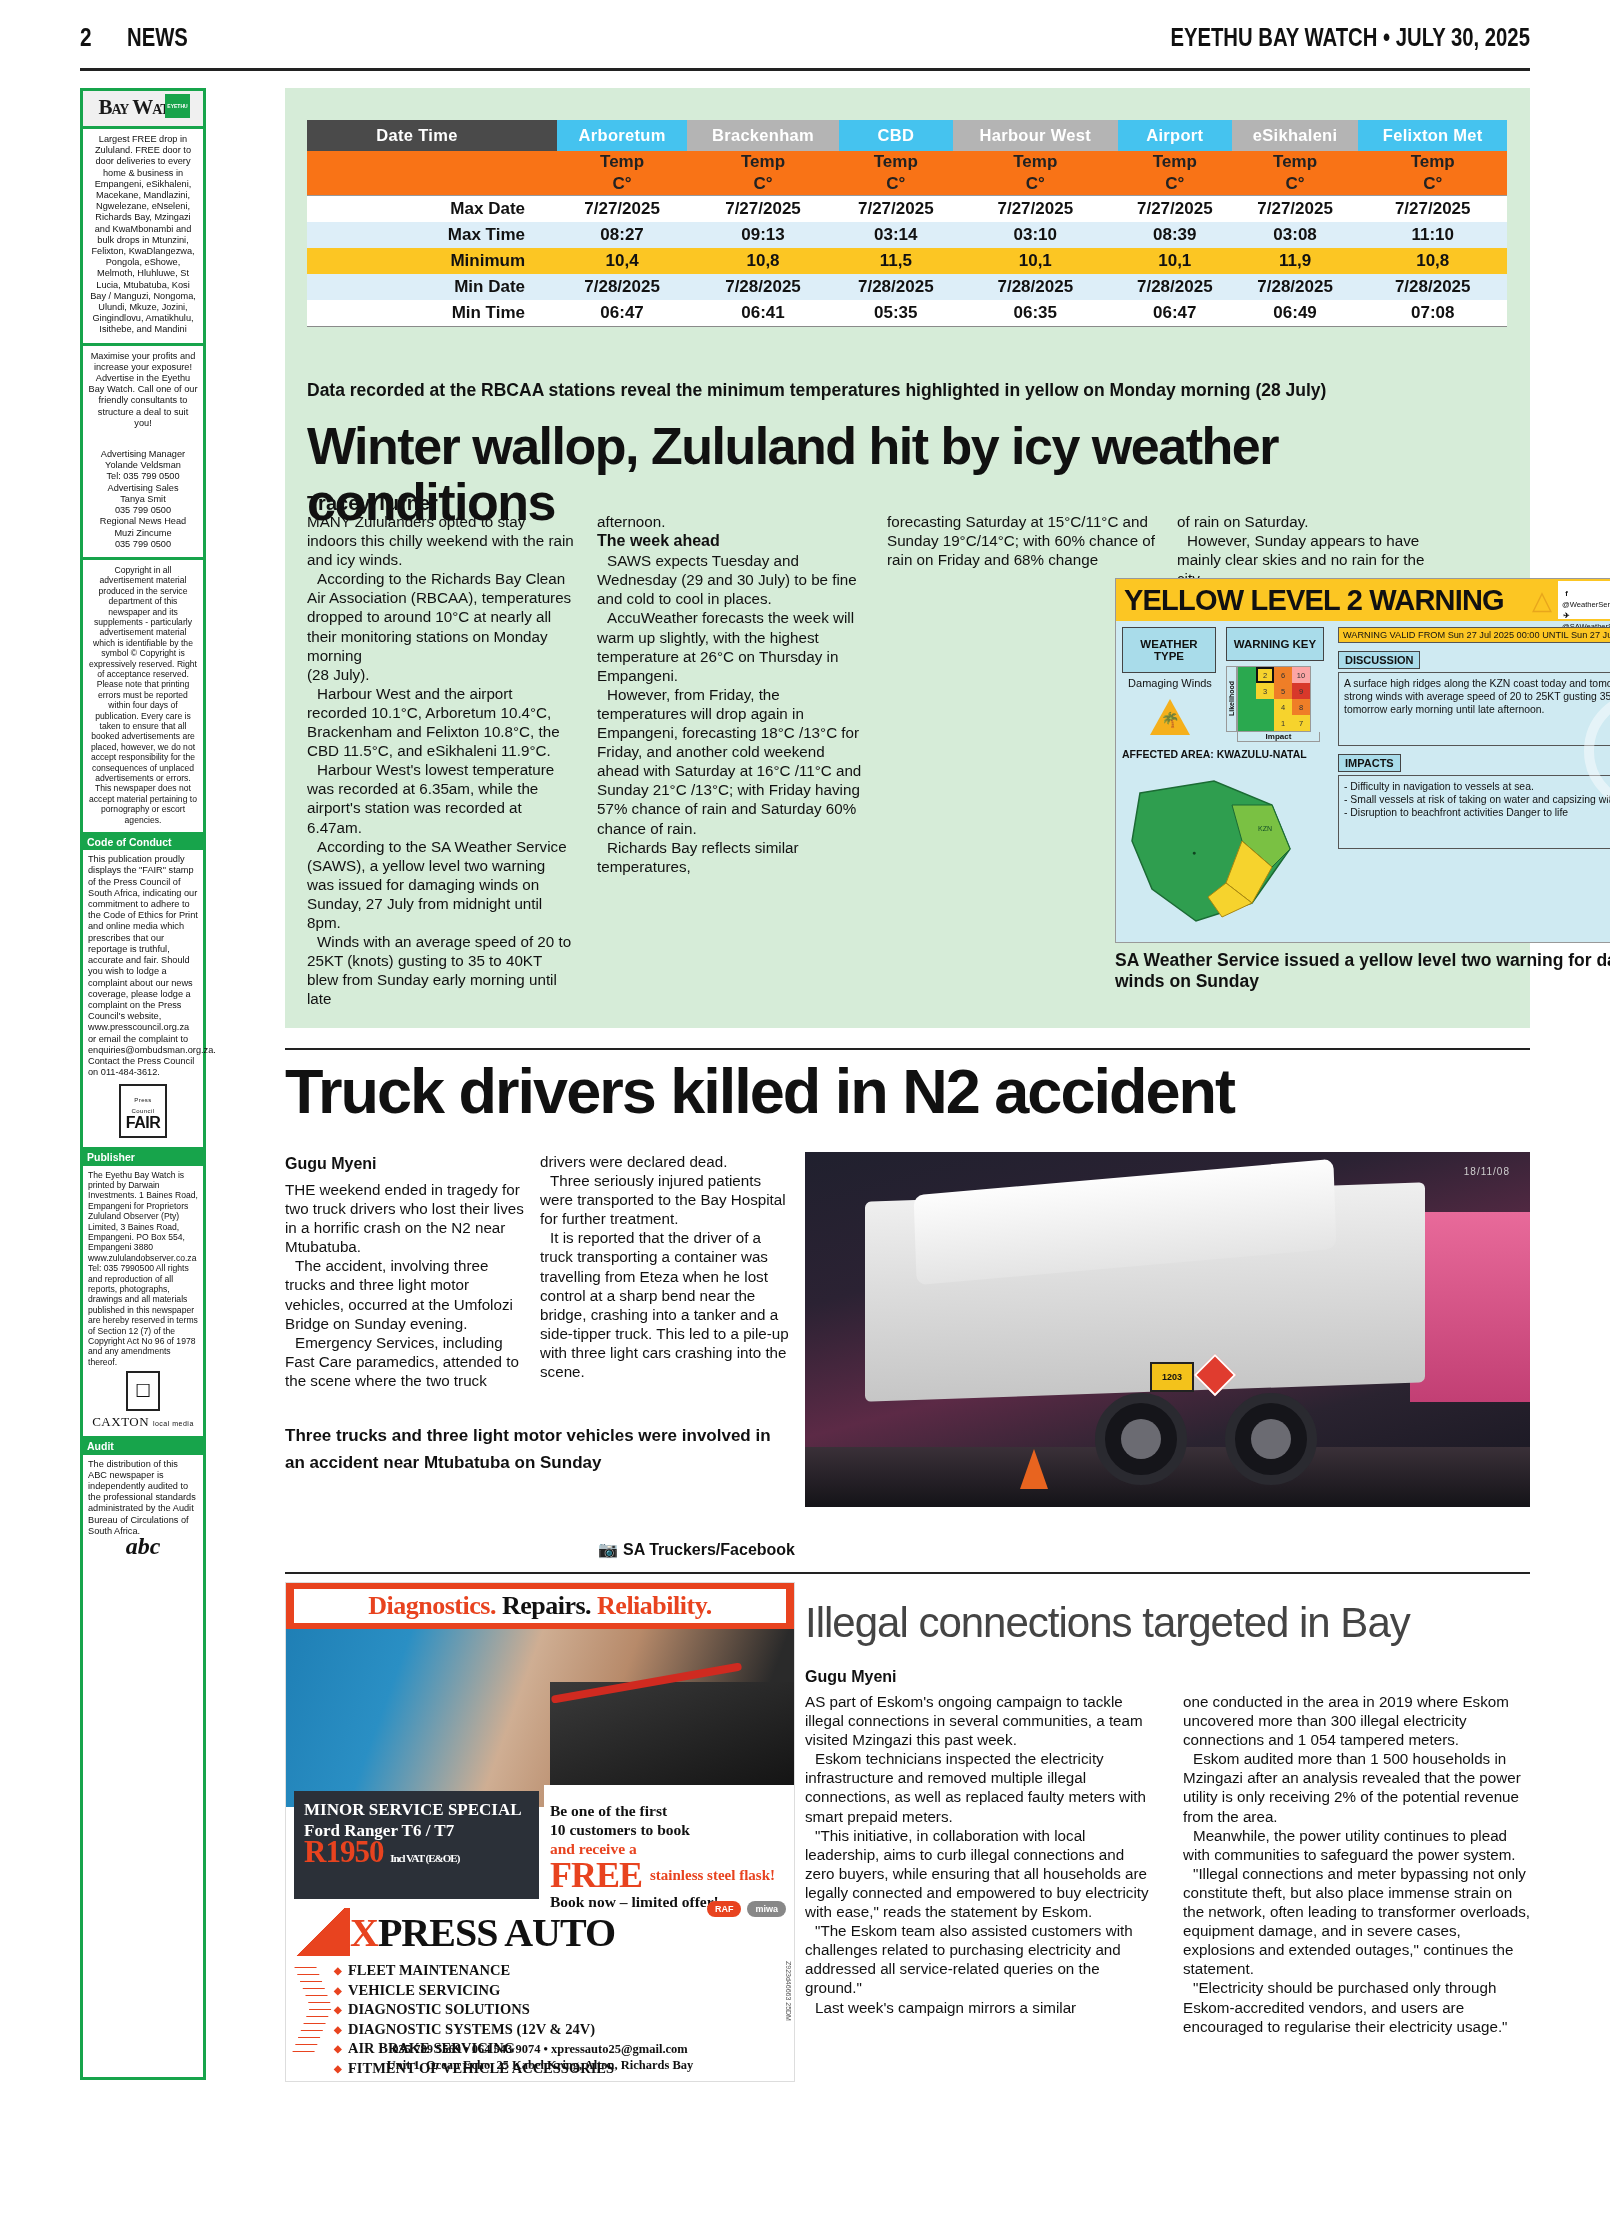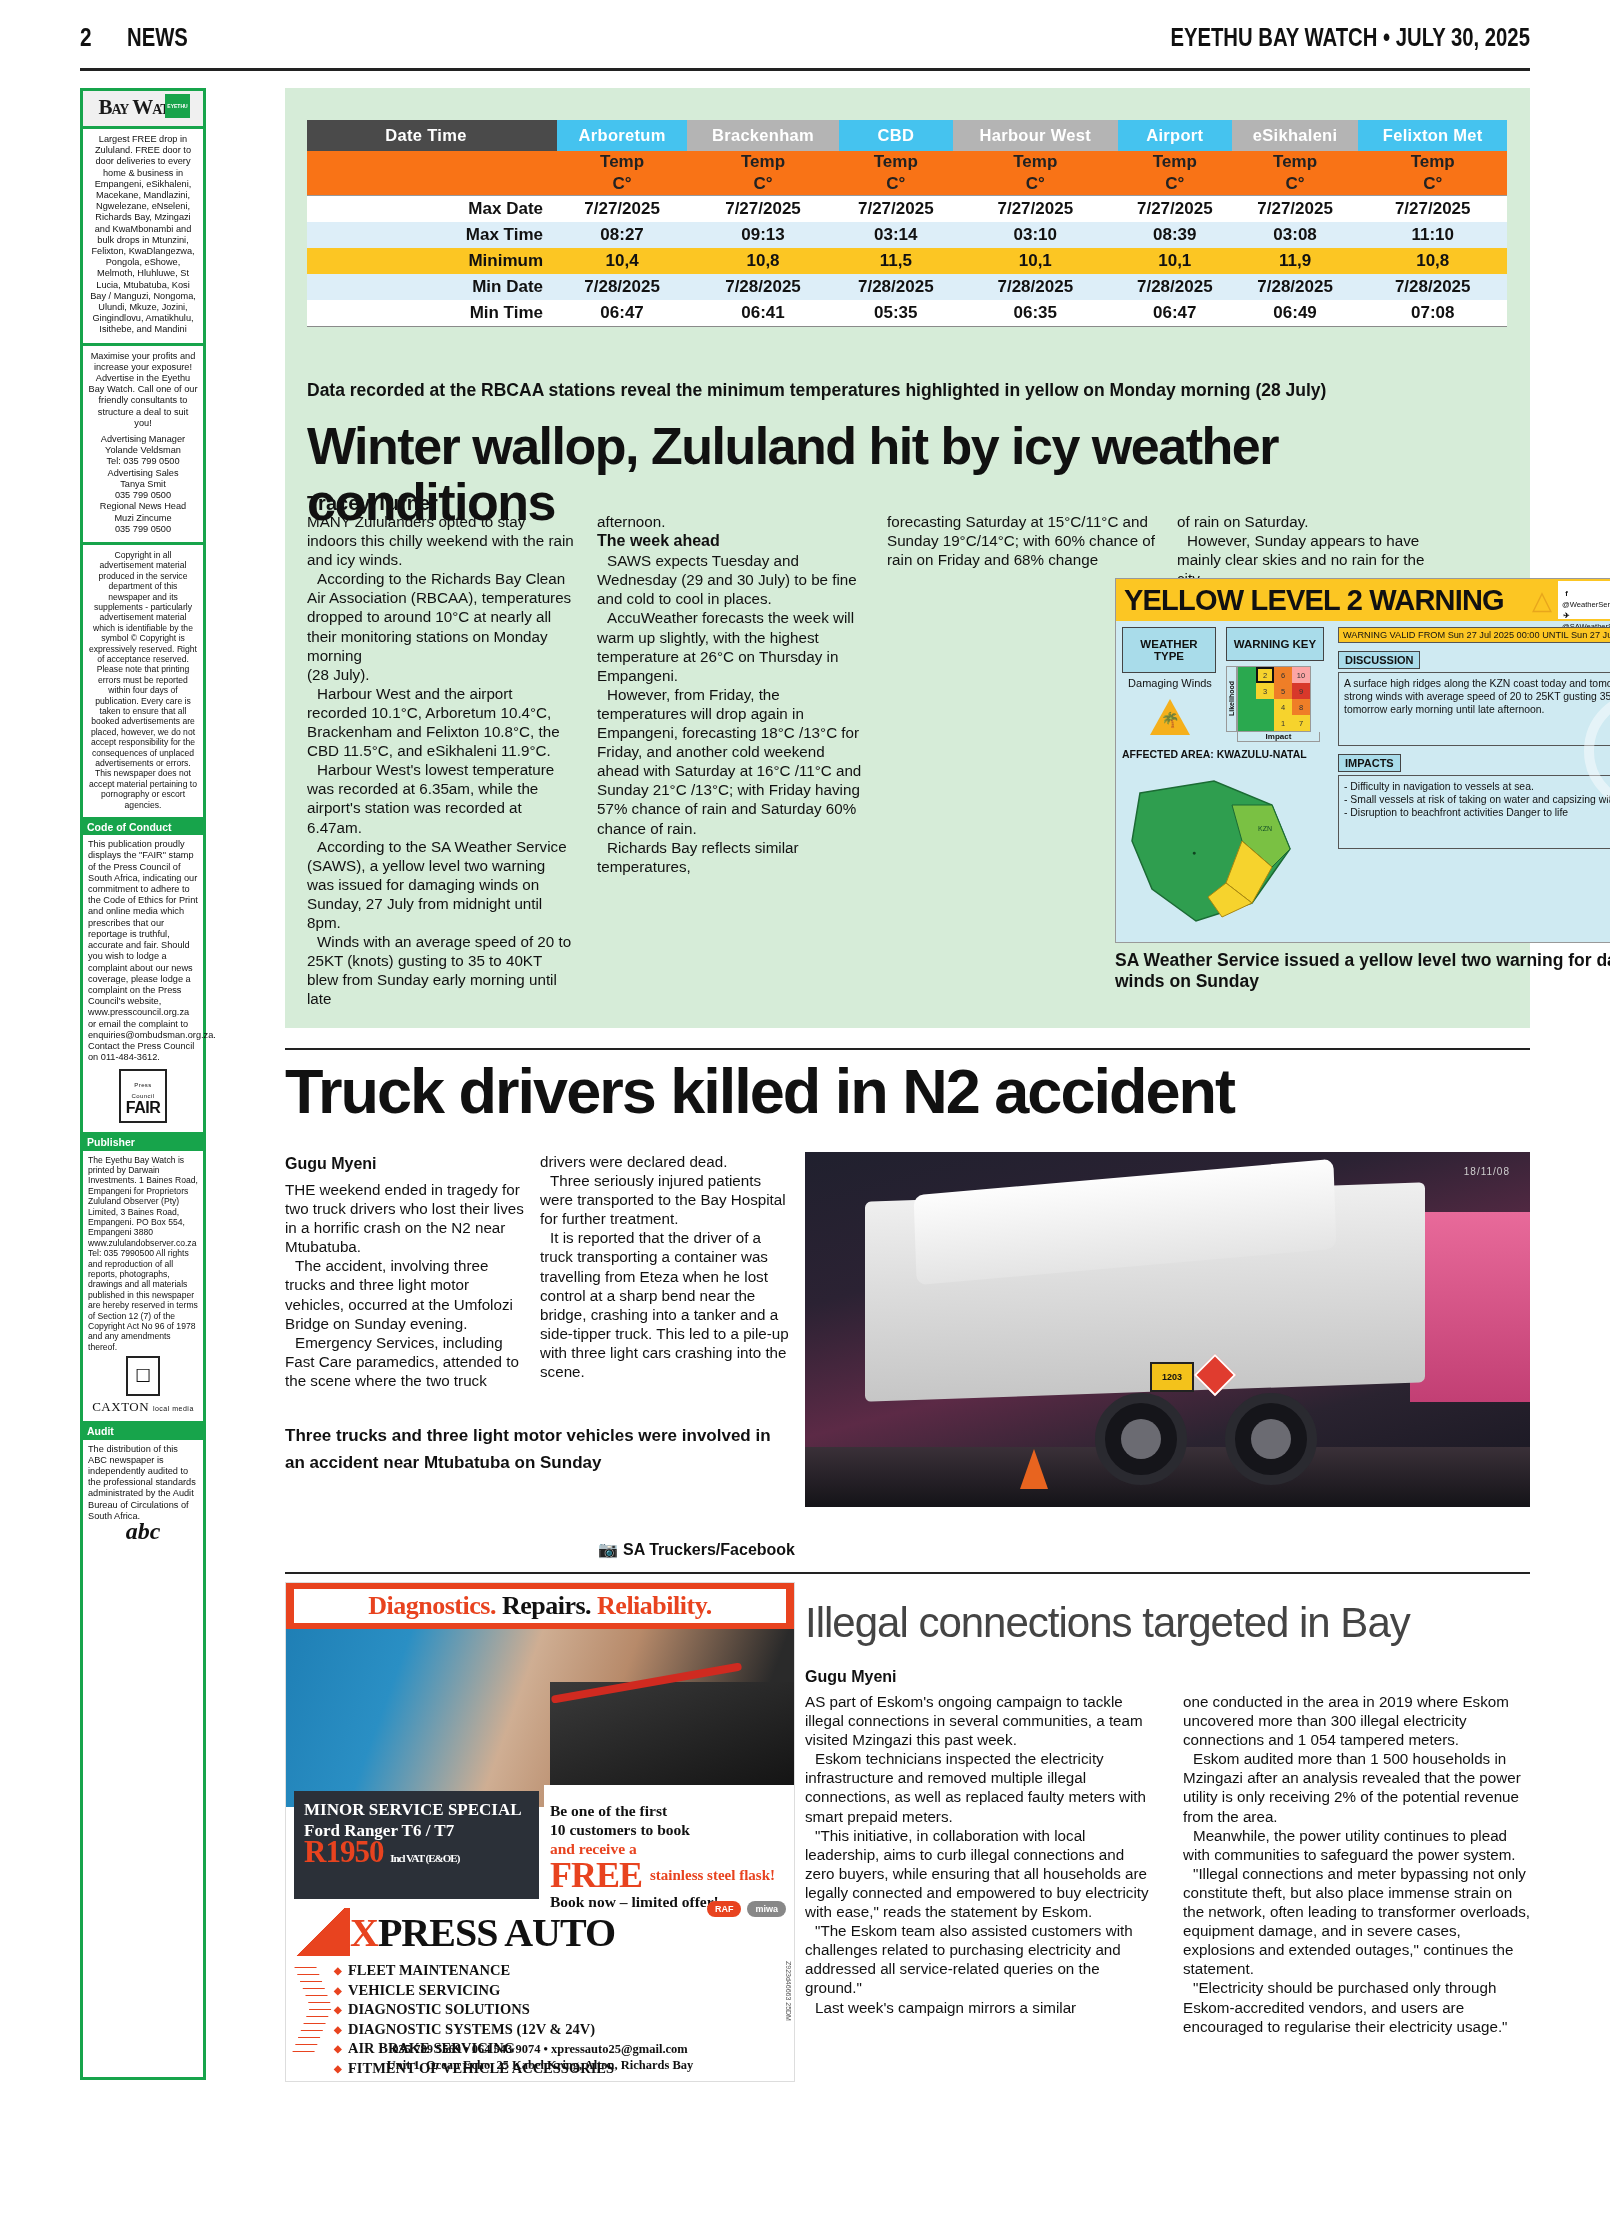--- a/index.html
+++ b/index.html
@@ -50,21 +50,21 @@
   .press-icon { width:34px;height:40px;border:2px solid #222;margin:4px auto 2px;display:flex;align-items:center;justify-content:center;font-size:18px;}
 
   
   .weather-block {
     position: absolute; left: 285px; top: 88px; width: 1245px; height: 940px;
     background: #d6ecd8;
   }
   .wx-table-wrap { position: absolute; left: 22px; top: 32px; width: 1200px; }
   table.wx { border-collapse: collapse; width: 1200px; font-size: 17px; font-weight: 700; }
   table.wx th, table.wx td { text-align: center; padding: 3px 2px; }
-  table.wx .lbl { text-align: right; padding-right: 14px; width: 250px; }
+  table.wx .lbl { text-align: right; padding-right: 32px; width: 250px; }
   .wx thead th { color: #fff; font-size: 16.5px; padding: 6px 2px; letter-spacing:.3px;}
   .wx .hdr-dark { background: #4a4a4a; text-align: center; }
   .wx .hdr-blue { background: #45c3ef; }
   .wx .hdr-grey { background: #b4b4b4; }
   .wx .r-unit td { background: #f97316; font-weight: 700; color:#222; padding:1px 2px;}
   .wx .r-unit.r-last td { border-bottom: 1.5px solid #999; }
   .wx .r-white td { background: #ffffff; }
   .wx .r-lblue td { background: #ddeef8; }
   .wx .r-yellow td { background: #fcc623; }
   .wx .r-bot td { border-bottom: 1.5px solid #8a8a8a; }
@@ -228,21 +228,21 @@
       <span class="bw-tag">EYETHU</span>
     </span>
   </div>
 
   <div class="rail-sec">
     <span>Largest FREE drop in Zululand. FREE door to door deliveries to every home &amp; business in Empangeni, eSikhaleni, Macekane, Mandlazini, Ngwelezane, eNseleni, Richards Bay, Mzingazi and KwaMbonambi and bulk drops in Mtunzini, Felixton, KwaDlangezwa, Pongola, eShowe, Melmoth, Hluhluwe, St Lucia, Mtubatuba, Kosi Bay / Manguzi, Nongoma, Ulundi, Mkuze, Jozini, Gingindlovu, Amatikhulu, Isithebe, and Mandini</span>
   </div>
 
   <div class="rail-sec">
     <div>Maximise your profits and increase your exposure! Advertise in the Eyethu Bay Watch. Call one of our friendly consultants to structure a deal to suit you!</div>
-    <div style="margin-top:5px">Advertising Manager</div>
+    <div style="margin-top:20px">Advertising Manager</div>
     <div>Yolande Veldsman</div>
     <div>Tel: 035 799 0500</div>
     <div>Advertising Sales</div>
     <div>Tanya Smit</div>
     <div>035 799 0500</div>
     <div>Regional News Head</div>
     <div>Muzi Zincume</div>
     <div>035 799 0500</div>
   </div>
 

